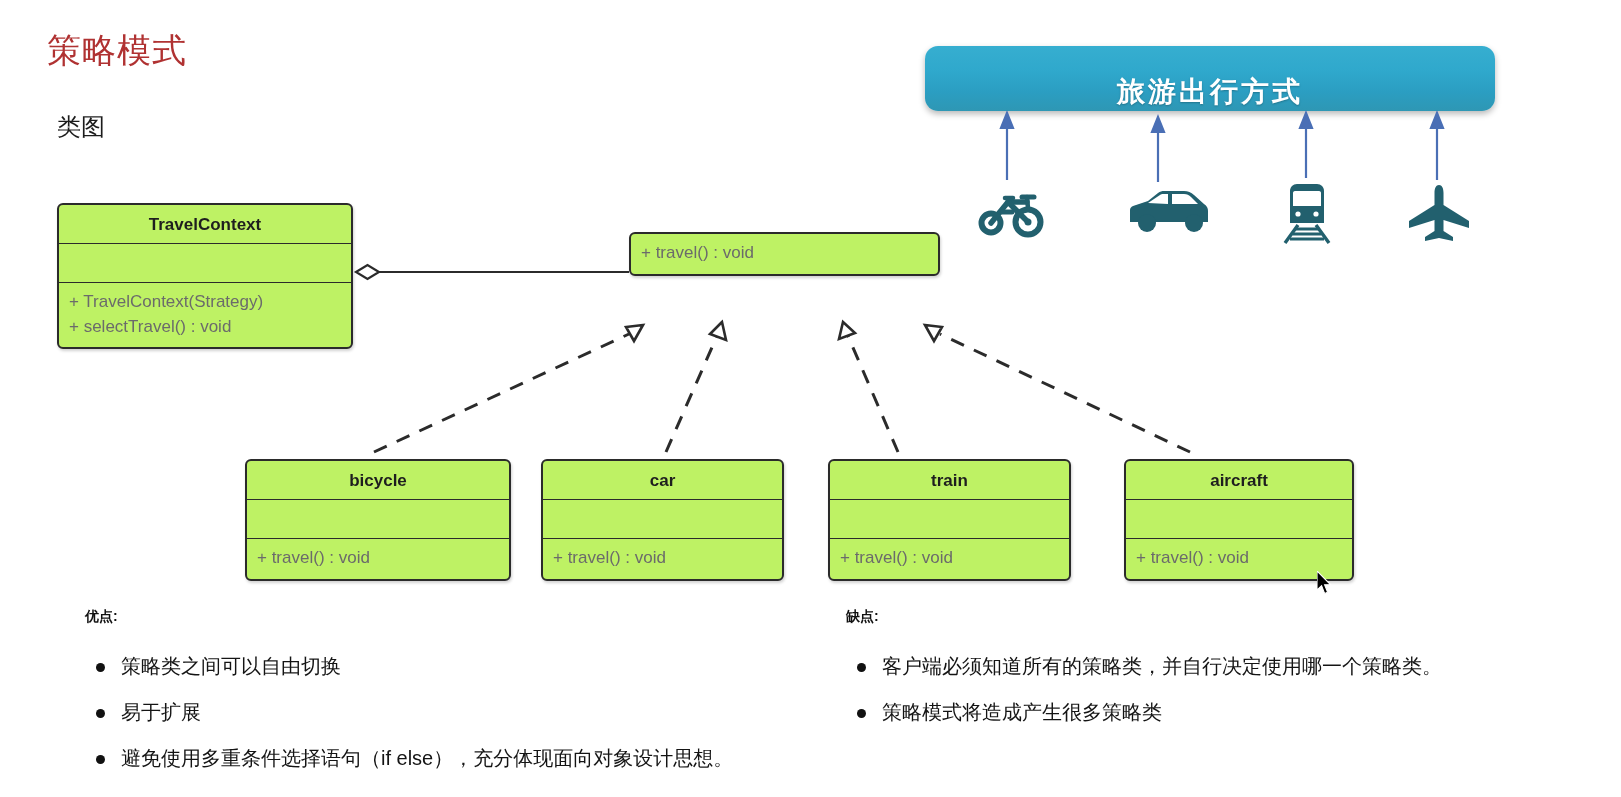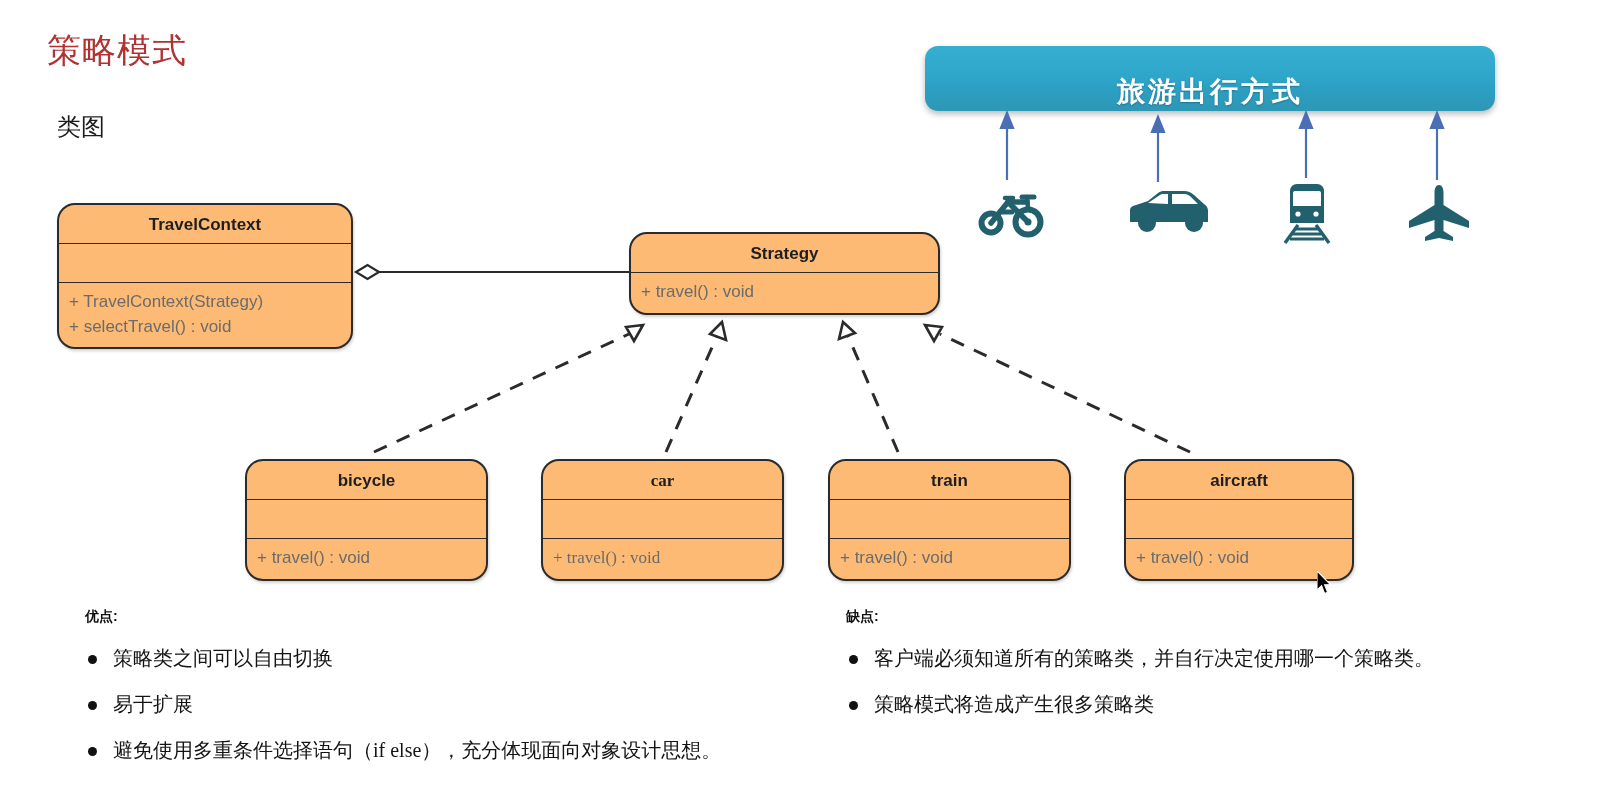--- a/index.html
+++ b/index.html
@@ -61,23 +61,23 @@
     font-size: 28px;
     font-weight: bold;
     letter-spacing: 3px;
     text-shadow: 0 1px 2px rgba(0,0,0,0.25);
     white-space: nowrap;
   }
   
   .uml-box {
     position: absolute;
     box-sizing: border-box;
-    background: #fdba74;
+    background: #bef264;
     border: 2px solid #2b2b2b;
-    border-radius: 18px;
+    border-radius: 6px;
     box-shadow: 1px 2px 3px rgba(0,0,0,0.18);
     overflow: hidden;
   }
   .uml-title {
     text-align: center;
     font-weight: bold;
     font-size: 17px;
     color: #1e1e1e;
     line-height: 1;
     padding: 11px 4px 10px 4px;
@@ -93,22 +93,22 @@
   }
   .uml-methods div {
     font-size: 17px;
     color: #6b6b6b;
     line-height: 1.45;
     white-space: nowrap;
   }
   
   #box-context { left: 57px;   top: 203px; width: 296px; }
   #box-strategy{ left: 629px;  top: 232px; width: 311px; }
-  #box-bicycle { left: 245px;  top: 459px; width: 243px; }
-  #box-car     { left: 541px;  top: 459px; width: 243px; font-family: Liberation Serif, serif; }
+  #box-bicycle { left: 245px;  top: 459px; width: 266px; }
+  #box-car     { left: 541px;  top: 459px; width: 243px; }
   #box-train   { left: 828px;  top: 459px; width: 243px; }
   #box-aircraft{ left: 1124px; top: 459px; width: 230px; }
   .sub-box .uml-attrs { height: 38px; }
   
   #connectors {
     position: absolute;
     left: 0; top: 0;
     width: 1621px; height: 797px;
     pointer-events: none;
   }
@@ -126,24 +126,23 @@
     position: absolute;
     font-size: 14px;
     font-weight: bold;
     color: #111111;
     white-space: nowrap;
   }
   #pros-heading { left: 85px;  top: 608px; }
   #cons-heading { left: 846px; top: 608px; }
   .bullet-list {
     position: absolute;
-    margin: 0;
+    margin: 8px;
     padding: 0;
     list-style: none;
-    font-family: Liberation Serif, serif;
   }
   #pros-list { left: 85px;  top: 648px; width: 740px; }
   #cons-list { left: 846px; top: 648px; width: 760px; }
   .bullet-list li {
     position: relative;
     padding-left: 28px;
     font-size: 20px;
     line-height: 1;
     margin-bottom: 26px;
     color: #141414;
@@ -224,21 +223,20 @@
   <div class="uml-box" id="box-context">
     <div class="uml-title">TravelContext</div>
     <div class="uml-attrs"></div>
     <div class="uml-methods">
       <div>+ TravelContext(Strategy)</div>
       <div>+ selectTravel() : void</div>
     </div>
   </div>
 
   <div class="uml-box" id="box-strategy">
-    <div class="uml-title">Strategy</div>
     <div class="uml-methods">
       <div>+ travel() : void</div>
     </div>
   </div>
 
   <div class="uml-box sub-box" id="box-bicycle">
     <div class="uml-title">bicycle</div>
     <div class="uml-attrs"></div>
     <div class="uml-methods">
       <div>+ travel() : void</div>

